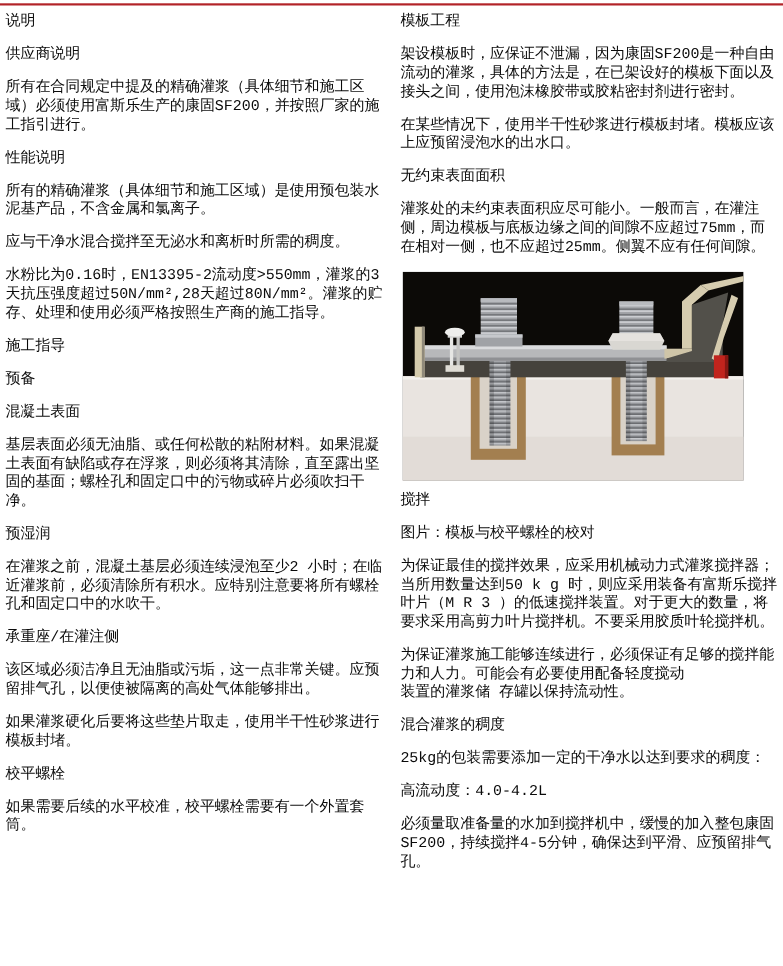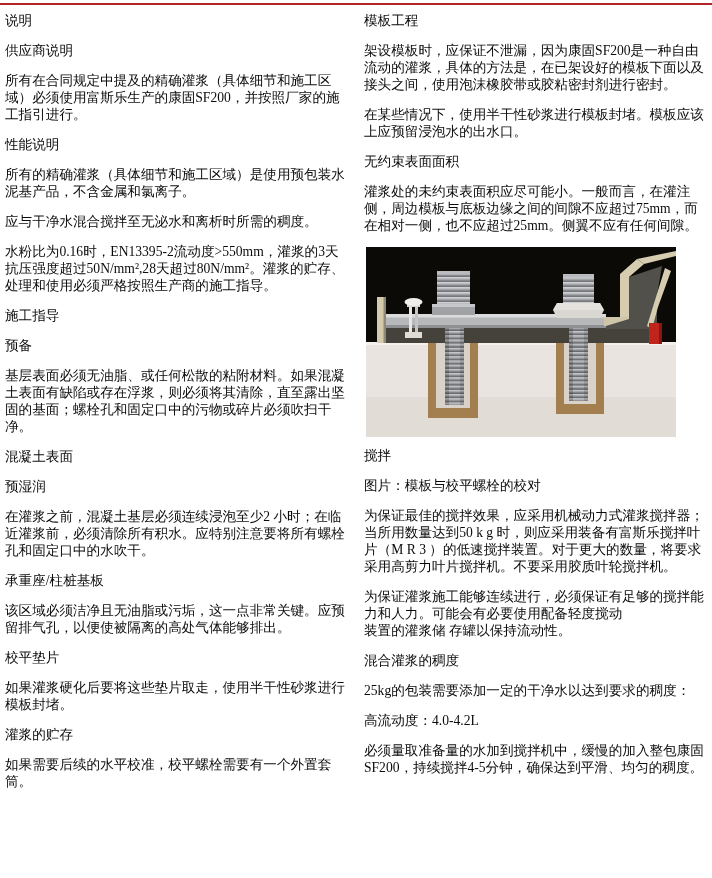--- a/index.html
+++ b/index.html
@@ -8,21 +8,21 @@
     font-family:"Liberation Serif","DejaVu Serif",serif;
     font-size:13.6px;color:#0a0a0a;
     -webkit-font-smoothing:antialiased;
   }
   .top-rule{
     height:0;border-top:2px solid #b22328;margin:3px 0 0 0;
   }
   .columns{
     display:flex;gap:15px;padding:7px 3px 0 5px;box-sizing:border-box;
   }
-  .col{flex:0 0 344px;width:344px;}
+  .col{flex:0 0 344px;width:344px;font-family:Liberation Mono, monospace;}
   .col p{
     margin:0 0 13px 0;line-height:17px;white-space:pre-wrap;
     word-break:break-all;
   }
   figure{margin:3px 0 10px 2px;padding:0;}
   figure svg{display:block;}
 </style>
 </head>
 <body>
 
@@ -33,29 +33,28 @@
   <div class="col">
     <p>说明</p>
     <p>供应商说明</p>
     <p>所有在合同规定中提及的精确灌浆（具体细节和施工区域）必须使用富斯乐生产的康固SF200，并按照厂家的施工指引进行。</p>
     <p>性能说明</p>
     <p>所有的精确灌浆（具体细节和施工区域）是使用预包装水泥基产品，不含金属和氯离子。</p>
     <p>应与干净水混合搅拌至无泌水和离析时所需的稠度。</p>
     <p>水粉比为0.16时，EN13395-2流动度&gt;550mm，灌浆的3天抗压强度超过50N/mm²,28天超过80N/mm²。灌浆的贮存、处理和使用必须严格按照生产商的施工指导。</p>
     <p>施工指导</p>
     <p>预备</p>
+    <p>混凝土表面</p>
     <p>基层表面必须无油脂、或任何松散的粘附材料。如果混凝土表面有缺陷或存在浮浆，则必须将其清除，直至露出坚固的基面；螺栓孔和固定口中的污物或碎片必须吹扫干净。</p>
-    <p>混凝土表面</p>
     <p>预湿润</p>
     <p>在灌浆之前，混凝土基层必须连续浸泡至少2 小时；在临近灌浆前，必须清除所有积水。应特别注意要将所有螺栓孔和固定口中的水吹干。</p>
-    <p>承重座/柱桩基板</p>
+    <p>承重座/在灌注侧</p>
     <p>该区域必须洁净且无油脂或污垢，这一点非常关键。应预留排气孔，以便使被隔离的高处气体能够排出。</p>
-    <p>校平垫片</p>
     <p>如果灌浆硬化后要将这些垫片取走，使用半干性砂浆进行模板封堵。</p>
-    <p>灌浆的贮存</p>
+    <p>校平螺栓</p>
     <p>如果需要后续的水平校准，校平螺栓需要有一个外置套筒。</p>
   </div>
 
   <div class="col">
     <p>模板工程</p>
     <p>架设模板时，应保证不泄漏，因为康固SF200是一种自由流动的灌浆，具体的方法是，在已架设好的模板下面以及接头之间，使用泡沫橡胶带或胶粘密封剂进行密封。</p>
     <p>在某些情况下，使用半干性砂浆进行模板封堵。模板应该上应预留浸泡水的出水口。</p>
     <p>无约束表面面积</p>
     <p>灌浆处的未约束表面积应尽可能小。一般而言，在灌注侧，周边模板与底板边缘之间的间隙不应超过75mm，而在相对一侧，也不应超过25mm。侧翼不应有任何间隙。</p>
 
@@ -156,16 +155,16 @@
 
     <p>搅拌</p>
 
     <p>图片：模板与校平螺栓的校对</p>
     <p>为保证最佳的搅拌效果，应采用机械动力式灌浆搅拌器；当所用数量达到50 k g 时，则应采用装备有富斯乐搅拌叶片（M R 3 ）的低速搅拌装置。对于更大的数量，将要求采用高剪力叶片搅拌机。不要采用胶质叶轮搅拌机。</p>
     <p>为保证灌浆施工能够连续进行，必须保证有足够的搅拌能力和人力。可能会有必要使用配备轻度搅动
 装置的灌浆储 存罐以保持流动性。</p>
     <p>混合灌浆的稠度</p>
     <p>25kg的包装需要添加一定的干净水以达到要求的稠度：</p>
     <p>高流动度：4.0-4.2L</p>
-    <p>必须量取准备量的水加到搅拌机中，缓慢的加入整包康固SF200，持续搅拌4-5分钟，确保达到平滑、均匀的稠度。</p>
+    <p>必须量取准备量的水加到搅拌机中，缓慢的加入整包康固SF200，持续搅拌4-5分钟，确保达到平滑、应预留排气孔。</p>
   </div>
 
 </div>
 
 </body></html>

